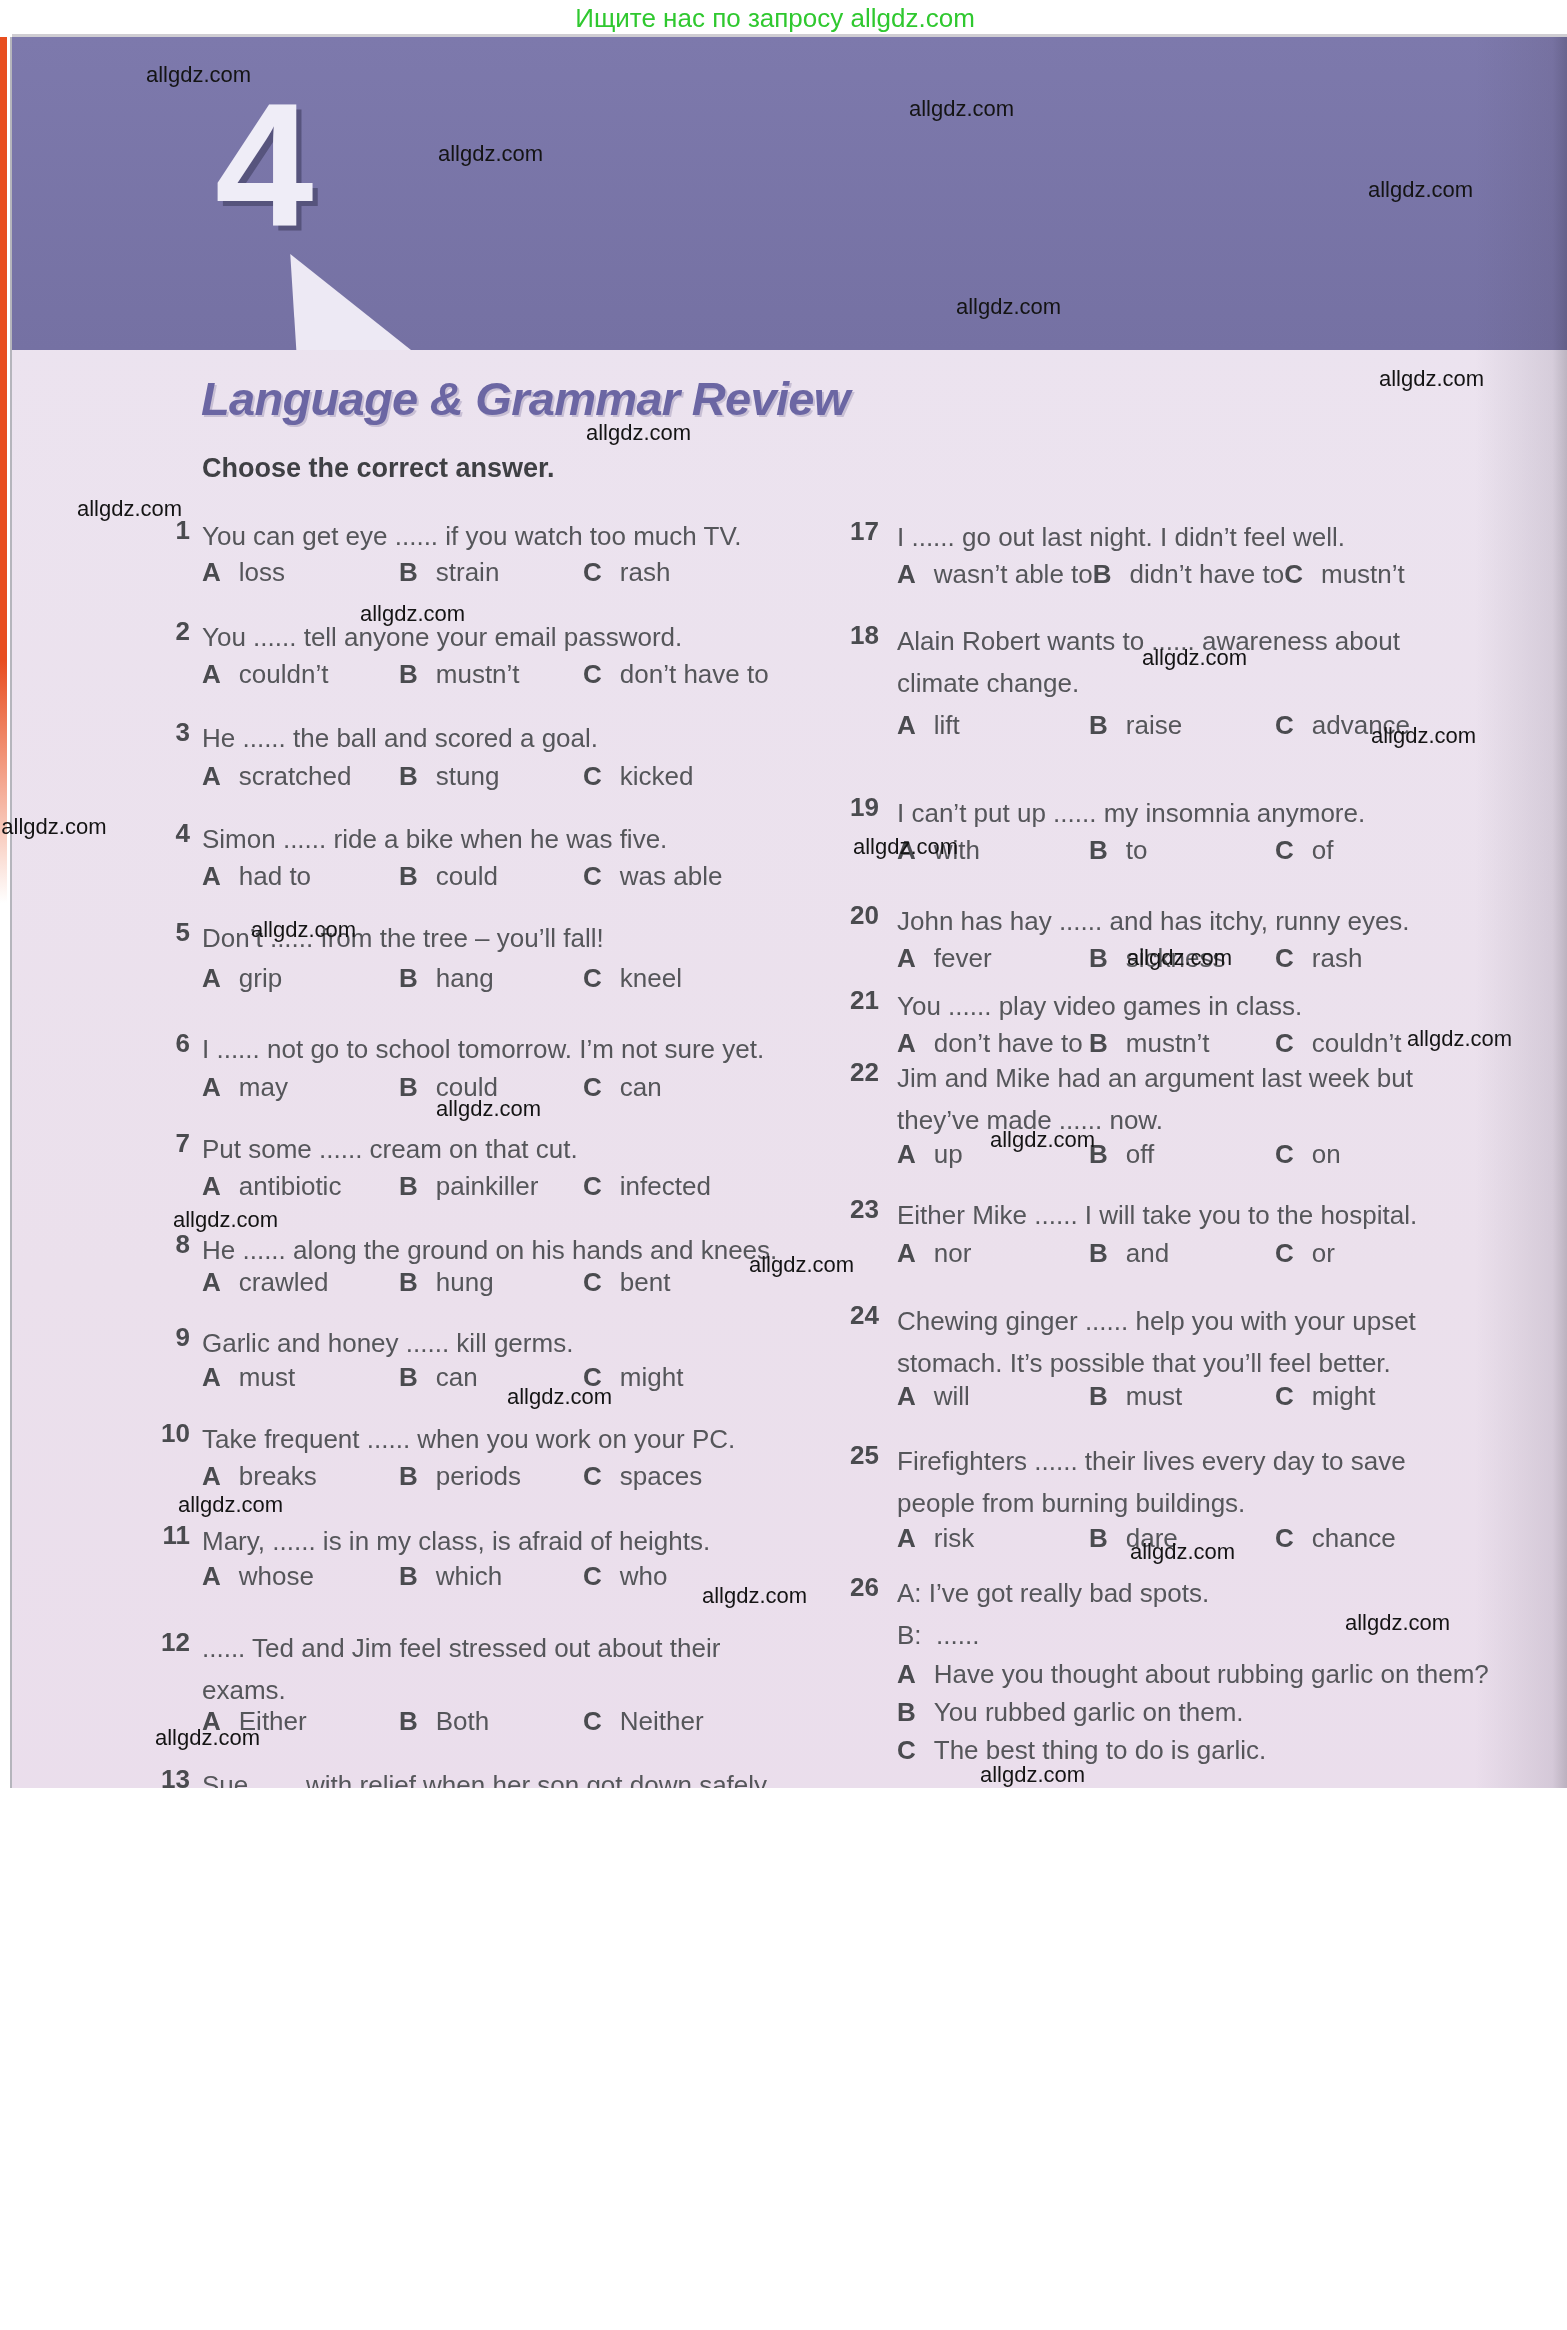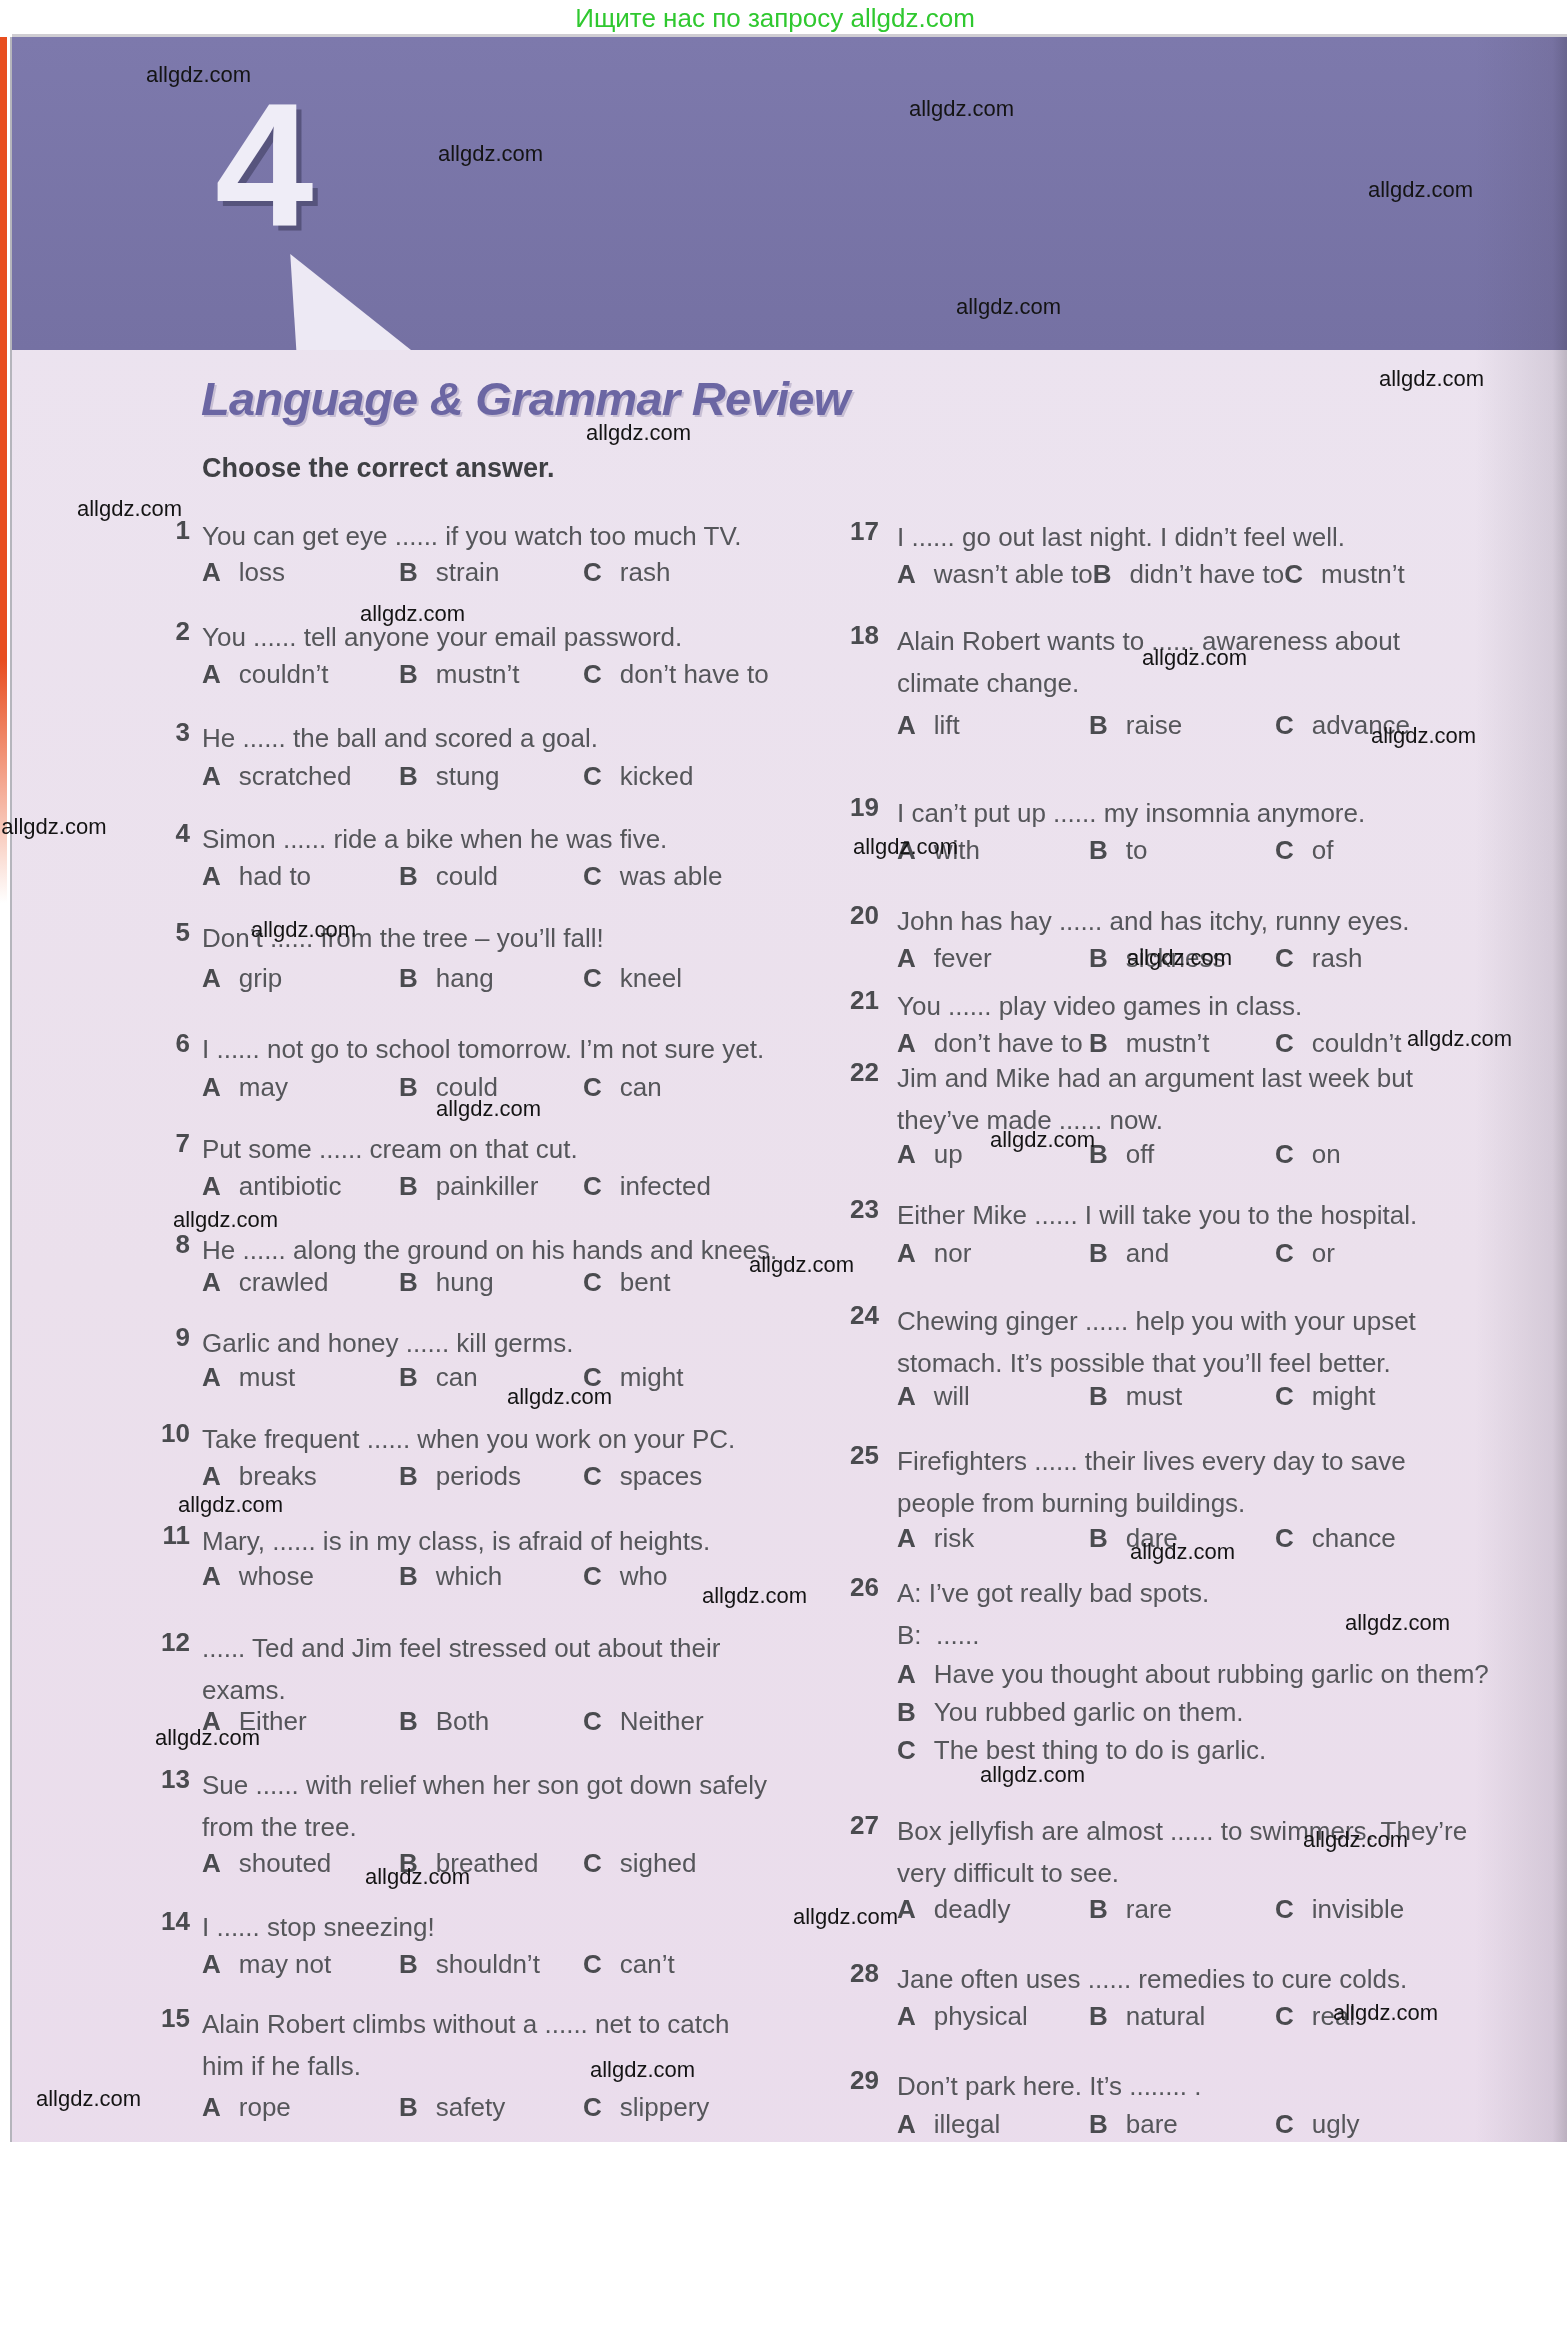--- a/index.html
+++ b/index.html
@@ -1,17 +1,17 @@
 <!DOCTYPE html>
 <html style="font-size:10.4px"><head>
 <meta charset="utf-8">
 <style>
   html,body{margin:0;padding:0;}
   body{font-family:"Liberation Sans", sans-serif; background:#ffffff;}
-  #stage{position:relative; width:1567px; height:2142px; background:#ffffff; overflow:hidden;}
+  #stage{position:relative; width:1567px; height:1788px; background:#ffffff; overflow:hidden;}
 
   
   .promo-top{position:absolute; top:2.6px; left:775px; transform:translateX(-50%);
     font-size:26px; color:var(--green); white-space:nowrap;}
 
   
   .page{position:absolute; left:11.7px; top:37px; width:1556px; height:2255px;
     background:linear-gradient(180deg,#ece4f0 0%, #ebe0ec 55%, #eadcec 100%);}
   .page-shade{position:absolute; left:11.7px; top:37px; width:1556px; height:2255px;
     background:linear-gradient(90deg, rgba(0,0,0,0) 94%, rgba(80,70,95,0.14) 99%, rgba(40,35,50,0.25) 100%);

